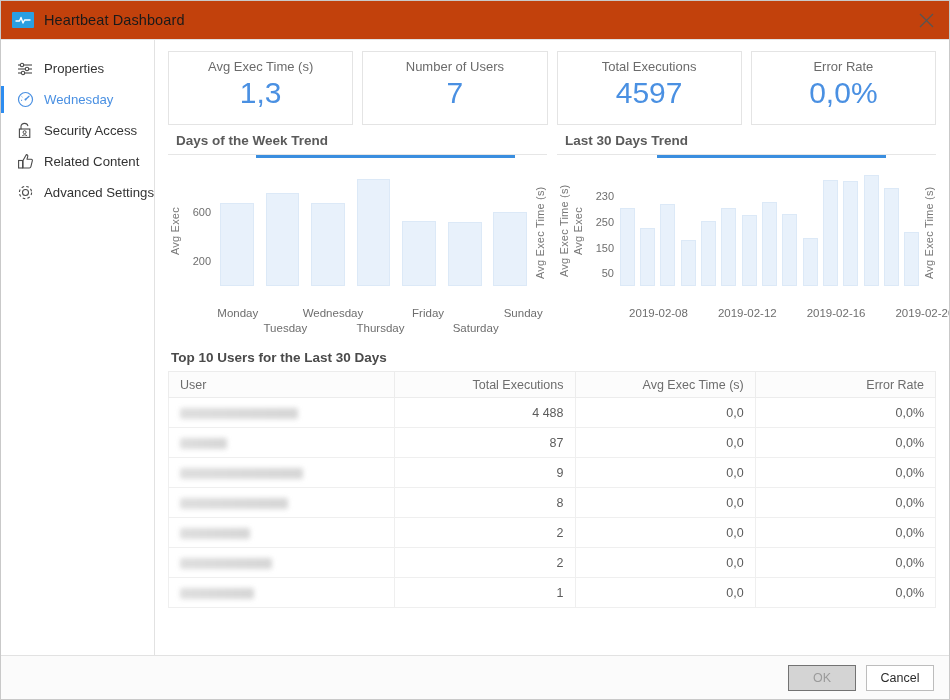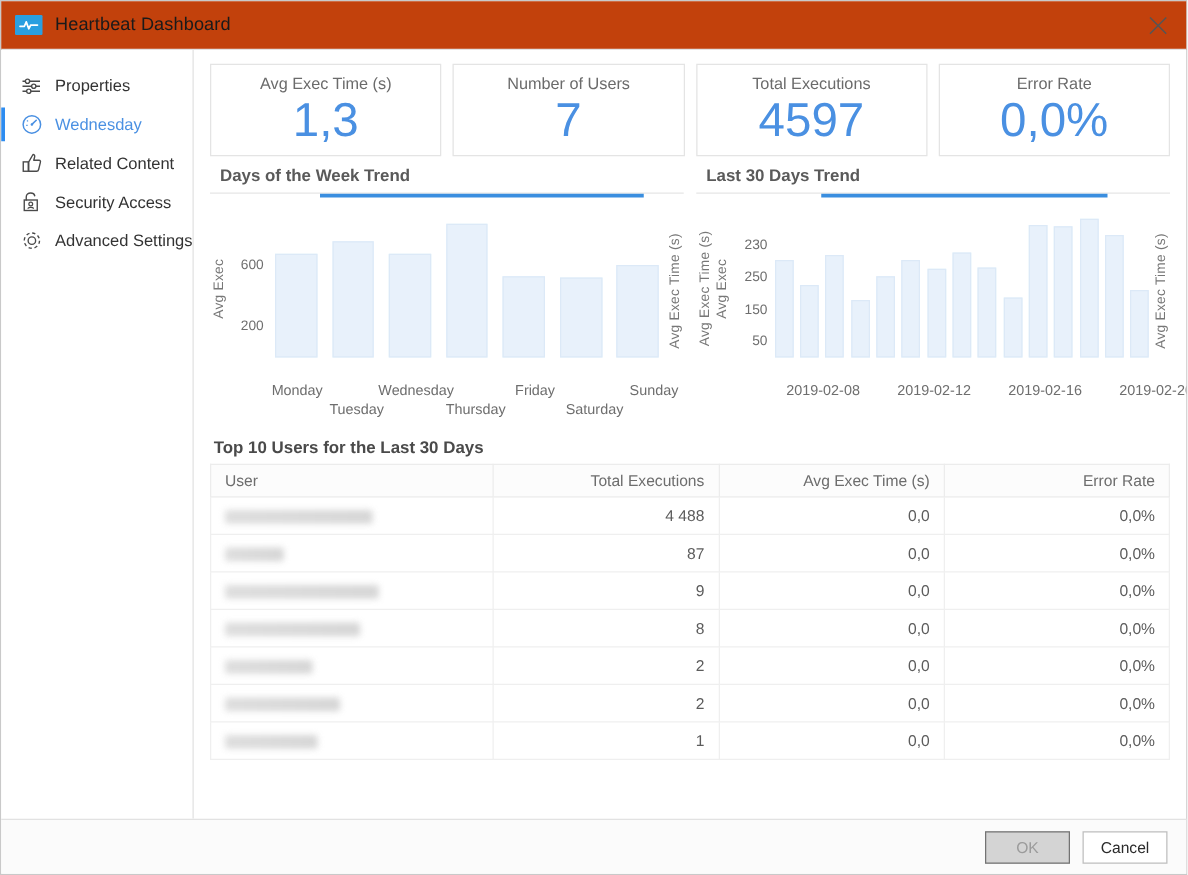--- a/index.html
+++ b/index.html
@@ -92,21 +92,21 @@
     border: 1px solid #e4e4e4;
     margin-right: 9px;
     display: flex; flex-direction: column;
     align-items: center; justify-content: flex-start;
     padding-top: 7px;
     background: #fff;
   }
   .kpi-card:last-child { margin-right: 0; }
   .kpi-label { font-size: 13px; color: #6b6b6b; }
   .kpi-value {
-    font-size: 38px; color: #4a90e2; line-height: 1.2;
+    font-size: 30px; color: #4a90e2; line-height: 1.2;
     font-weight: 400; margin-top: 1px; text-align: center;
   }
 
   
   .charts-row { display: flex; margin-top: 8px; }
   .chart-panel { flex: 1 1 0; min-width: 0; position: relative; }
   .chart-panel.left { margin-right: 10px; }
   .chart-title {
     font-size: 13.5px; font-weight: bold; color: #5a5a5a;
     padding-left: 8px; margin-bottom: 6px;
@@ -275,39 +275,39 @@
             <circle cx="8.5" cy="8.5" r="1" fill="#4a90e2"></circle>
             <line x1="4.6" y1="5.4" x2="5.4" y2="6.1" stroke="#4a90e2" stroke-width="1"></line>
             <line x1="4.0" y1="9.3" x2="5.1" y2="9.3" stroke="#4a90e2" stroke-width="1"></line>
           </svg>
         </span>
         <span class="nav-label">Wednesday</span>
       </div>
 
       <div class="nav-item">
         <span class="nav-icon">
-          <svg width="17" height="17" viewBox="0 0 17 17">
-            <path d="M6 15 V7.5 L9.4 1.6 C10.6 1.6 11 2.6 10.7 3.6 L10 6.2 H14.2
-                     C15.2 6.2 15.6 7 15.3 7.9 L13.9 13.6 C13.7 14.5 13.1 15 12.3 15 Z" fill="none" stroke="#4a4a4a" stroke-width="1.1" stroke-linejoin="round"></path>
-            <rect x="1.6" y="7.5" width="4" height="7.5" fill="none" stroke="#4a4a4a" stroke-width="1.1"></rect>
-          </svg>
-        </span>
-        <span class="nav-label">Related Content</span>
-      </div>
-
-      <div class="nav-item">
-        <span class="nav-icon">
           <svg width="16" height="17" viewBox="0 0 16 17">
             <path d="M4 7 V4.6 C4 2.6 5.5 1.4 7.6 1.4 C9.3 1.4 10.5 2.3 10.8 3.6" fill="none" stroke="#4a4a4a" stroke-width="1.1" stroke-linecap="round"></path>
             <rect x="2.4" y="7" width="10.4" height="8.4" fill="none" stroke="#4a4a4a" stroke-width="1.1"></rect>
             <circle cx="7.6" cy="10.2" r="1.5" fill="none" stroke="#4a4a4a" stroke-width="1"></circle>
             <path d="M5.4 14 C5.4 12.4 9.8 12.4 9.8 14" fill="none" stroke="#4a4a4a" stroke-width="1"></path>
           </svg>
         </span>
         <span class="nav-label">Security Access</span>
+      </div>
+
+      <div class="nav-item">
+        <span class="nav-icon">
+          <svg width="17" height="17" viewBox="0 0 17 17">
+            <path d="M6 15 V7.5 L9.4 1.6 C10.6 1.6 11 2.6 10.7 3.6 L10 6.2 H14.2
+                     C15.2 6.2 15.6 7 15.3 7.9 L13.9 13.6 C13.7 14.5 13.1 15 12.3 15 Z" fill="none" stroke="#4a4a4a" stroke-width="1.1" stroke-linejoin="round"></path>
+            <rect x="1.6" y="7.5" width="4" height="7.5" fill="none" stroke="#4a4a4a" stroke-width="1.1"></rect>
+          </svg>
+        </span>
+        <span class="nav-label">Related Content</span>
       </div>
 
       <div class="nav-item">
         <span class="nav-icon">
           <svg width="17" height="17" viewBox="0 0 17 17">
             <g fill="none" stroke="#4a4a4a" stroke-width="1.1">
               <circle cx="8.5" cy="8.5" r="3"></circle>
               <circle cx="8.5" cy="8.5" r="6.1" stroke-dasharray="2.6 2.2"></circle>
             </g>
           </svg>

